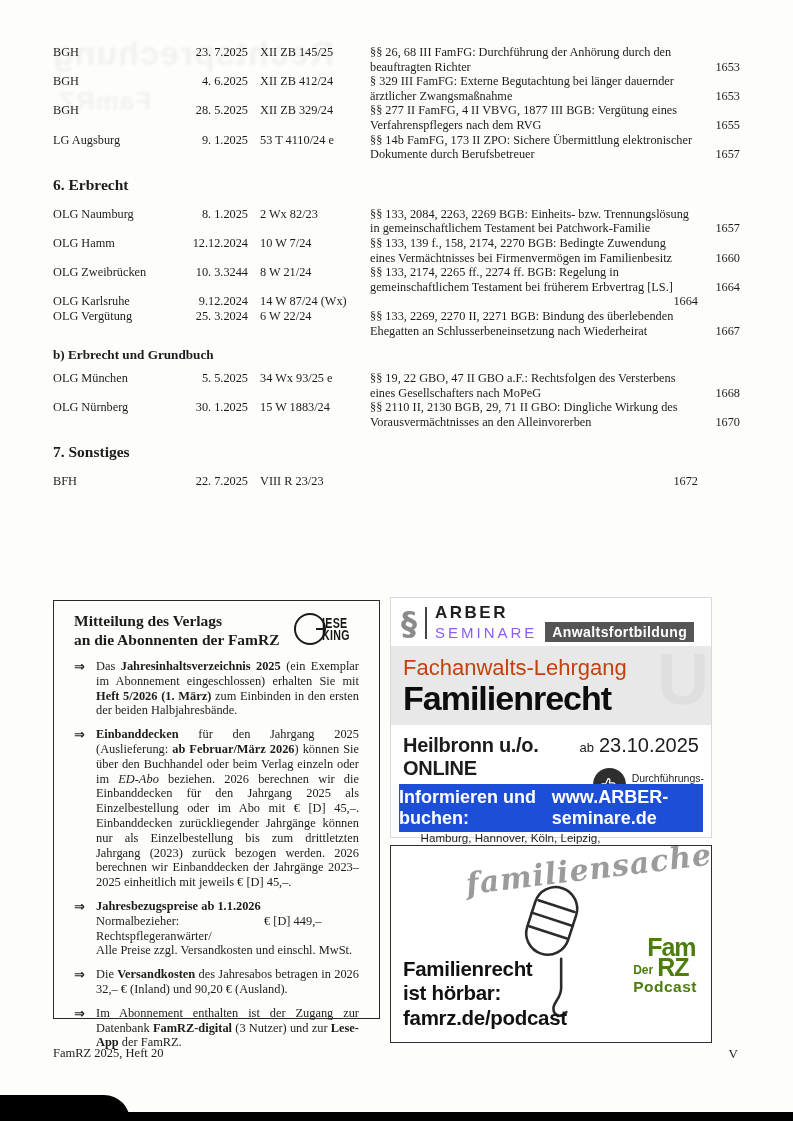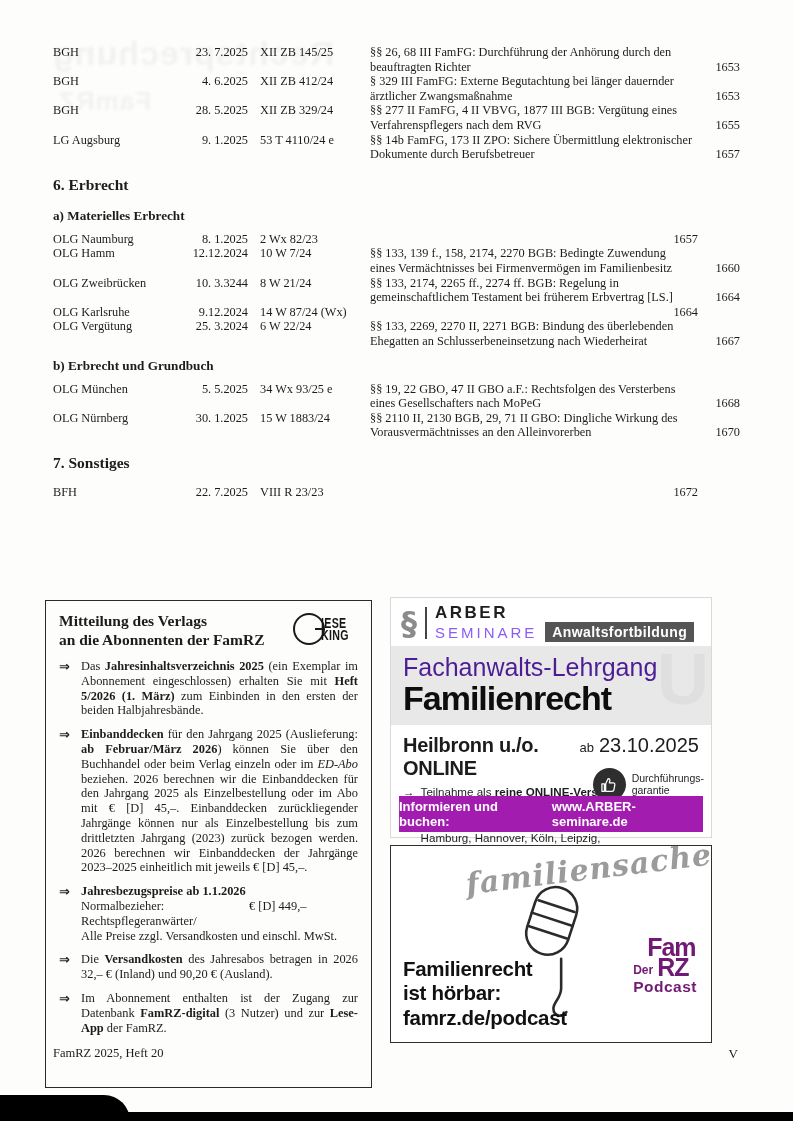--- a/index.html
+++ b/index.html
@@ -17,22 +17,22 @@
   .toc{position:absolute;left:53px;top:45px;width:687px;}
   .trow{display:grid;grid-template-columns:132px 63px 122px 1fr 42px;
         font-size:12.3px;line-height:14.6px;}
   .c-date{text-align:right;}
   .c-case{padding-left:12px;}
   .c-desc{padding-right:4px;}
   .c-pageno{text-align:right;align-self:end;}
   .sec-h1{font-size:15.5px;font-weight:700;margin:12px 0;line-height:21px;}
   .sec-h2{font-size:13.2px;font-weight:700;margin:8px 0;line-height:17px;}
   
-  .verlag-box{position:absolute;left:45px;top:600px;width:327px;height:488px;
-              border:1.5px solid #2a2a2a;box-sizing:border-box;padding:10px 13px;background:#fdfdfb;}
+  .verlag-box{position:absolute;left:53px;top:600px;width:327px;height:419px;
+              border:1.5px solid #2a2a2a;box-sizing:border-box;padding:10px 20px;background:#fdfdfb;}
   .vb-head{display:flex;justify-content:space-between;align-items:flex-start;}
   .vb-title{font-weight:700;font-size:15.5px;line-height:19px;}
   .gk{display:flex;align-items:center;margin-top:2px;}
   .gk-circle{position:relative;width:28px;height:28px;border:2.4px solid #1a1a1a;border-radius:50%;flex:0 0 auto;}
   .gk-circle:after{content:"";position:absolute;right:-2px;top:46%;width:10px;height:2.4px;background:#1a1a1a;}
   .gk-text{display:flex;flex-direction:column;font-family:"Liberation Sans","DejaVu Sans",sans-serif;
            font-size:14px;line-height:12.5px;font-weight:600;letter-spacing:.4px;
            transform:scaleX(.76);transform-origin:left center;margin-left:-4px;color:#161616;}
   .vb-items{list-style:none;margin:10px 0 0;padding:0;font-size:12.4px;line-height:14.8px;text-align:justify;}
   .vb-items li{display:flex;gap:7px;margin-bottom:9px;}
@@ -46,45 +46,45 @@
          font-family:"Liberation Sans","DejaVu Sans",sans-serif;}
   .ar-head{display:flex;align-items:center;gap:8px;padding:6px 10px 4px;}
   .sec-icon{font-size:32px;color:#8b8b8b;font-weight:700;line-height:32px;font-family:"DejaVu Sans",sans-serif;}
   .ar-divider{width:2px;height:32px;background:#444;}
   .brand .b1{font-size:17px;font-weight:800;letter-spacing:2.5px;color:#1e1e1e;line-height:18px;}
   .b2row{display:flex;align-items:center;gap:8px;}
   .brand .b2{font-size:15px;letter-spacing:3px;color:#8b5cf6;line-height:17px;}
   .badge{background:#555;color:#fff;font-size:14px;font-weight:700;padding:2px 7px;letter-spacing:.4px;}
   .ar-gray{background:#e8e8e8;padding:8px 0 10px 12px;position:relative;overflow:hidden;}
   .wm{position:absolute;right:2px;top:-8px;font-size:72px;font-weight:800;color:#dfdfdf;}
-  .t1{position:relative;font-size:25px;color:#4c1d95;line-height:27px;}
+  .t1{position:relative;font-size:22px;color:#c2410c;line-height:27px;}
   .t2{position:relative;font-size:34px;font-weight:800;letter-spacing:-1px;line-height:34px;color:#0d0d0d;}
   .hb{padding:9px 12px 3px;display:flex;align-items:baseline;}
   .hb-loc{font-size:20px;font-weight:800;letter-spacing:-.3px;}
   .hb-ab{font-size:13px;margin:0 5px 0 16px;}
   .hb-date{font-size:20px;}
   .ab-rows{padding:2px 0 0 12px;}
   .ab-row{display:flex;gap:6px;font-size:11.6px;line-height:14px;margin-bottom:4px;width:242px;}
   .ab-arrow{font-weight:900;flex:0 0 10px;}
   .guar{position:absolute;right:7px;bottom:36px;display:flex;align-items:center;gap:6px;}
   .guar-circle{width:33px;height:33px;border-radius:50%;background:#2e2e2e;display:flex;align-items:center;justify-content:center;}
   .guar-text{font-size:10.5px;line-height:11.5px;color:#1e1e1e;}
-  .ar-bar{position:absolute;left:8px;right:8px;bottom:5px;background:#a21caf;color:#fff;
-          font-weight:700;font-size:13px;padding:3px 0;display:flex;justify-content:center;gap:8px;}
+  .ar-bar{position:absolute;left:8px;right:8px;bottom:5px;background:#1d4ed8;color:#fff;
+          font-weight:700;font-size:18px;padding:3px 0;display:flex;justify-content:center;gap:8px;}
   
   .podcast{position:absolute;left:390px;top:845px;width:322px;height:198px;background:#fff;
            border:1.2px solid #2f2f2f;box-sizing:border-box;overflow:hidden;
            font-family:"Liberation Sans","DejaVu Sans",sans-serif;}
   .script{position:absolute;top:6px;right:6px;width:240px;text-align:center;
           font-family:"DejaVu Serif",serif;font-style:italic;font-weight:700;
           font-size:30px;color:#9b9b9b;transform:rotate(-7deg);letter-spacing:1px;}
   .mic{position:absolute;left:122px;top:30px;z-index:1;}
   .pod-text{position:absolute;left:12px;bottom:12px;z-index:2;font-weight:800;
             font-size:20.5px;line-height:24.5px;letter-spacing:-.3px;color:#111;}
-  .frz{position:absolute;right:14px;top:92px;color:#701a75;z-index:2;}
+  .frz{position:absolute;right:14px;top:92px;color:#4d7c0f;z-index:2;}
   .frz-fam{font-size:25px;font-weight:800;line-height:19px;margin-left:14px;letter-spacing:-1px;}
   .frz-row{display:flex;align-items:flex-end;gap:4px;}
   .frz-der{font-size:12px;font-weight:700;line-height:15px;}
   .frz-rz{font-size:25px;font-weight:800;line-height:21px;letter-spacing:-1px;}
   .frz-pod{font-size:15.5px;font-weight:700;letter-spacing:.5px;}
   
   .footer-left{position:absolute;left:53px;top:1046px;font-size:12.5px;}
   .footer-right{position:absolute;right:55px;top:1046px;font-size:13px;}
   .edge-bottom{position:absolute;left:0;right:0;bottom:0;height:9px;background:#000;}
   .edge-corner{position:absolute;left:0;bottom:0;width:130px;height:26px;background:#000;border-top-right-radius:28px;}
@@ -120,25 +120,25 @@
         <div class="c-pageno">1655</div>
       </div>
       <div class="trow">
         <div class="c-court">LG Augsburg</div>
         <div class="c-date">9. 1.2025</div>
         <div class="c-case">53 T 4110/24 e</div>
         <div class="c-desc">§§ 14b FamFG, 173 II ZPO: Sichere Übermittlung elektronischer Dokumente durch Berufsbetreuer</div>
         <div class="c-pageno">1657</div>
       </div>
       <div class="sec-h1">6. Erbrecht</div>
-      <div class="sec-h2">a) Materielles Erbrecht</div>
       <div class="trow">
         <div class="c-court">OLG Naumburg</div>
         <div class="c-date">8. 1.2025</div>
         <div class="c-case">2 Wx 82/23</div>
+        <div class="c-desc">§§ 133, 2084, 2263, 2269 BGB: Einheits- bzw. Trennungslösung in gemeinschaftlichem Testament bei Patchwork-Familie</div>
         <div class="c-pageno">1657</div>
       </div>
       <div class="trow">
         <div class="c-court">OLG Hamm</div>
         <div class="c-date">12.12.2024</div>
         <div class="c-case">10 W 7/24</div>
         <div class="c-desc">§§ 133, 139 f., 158, 2174, 2270 BGB: Bedingte Zuwendung eines Vermächtnisses bei Firmenvermögen im Familienbesitz</div>
         <div class="c-pageno">1660</div>
       </div>
       <div class="trow">

